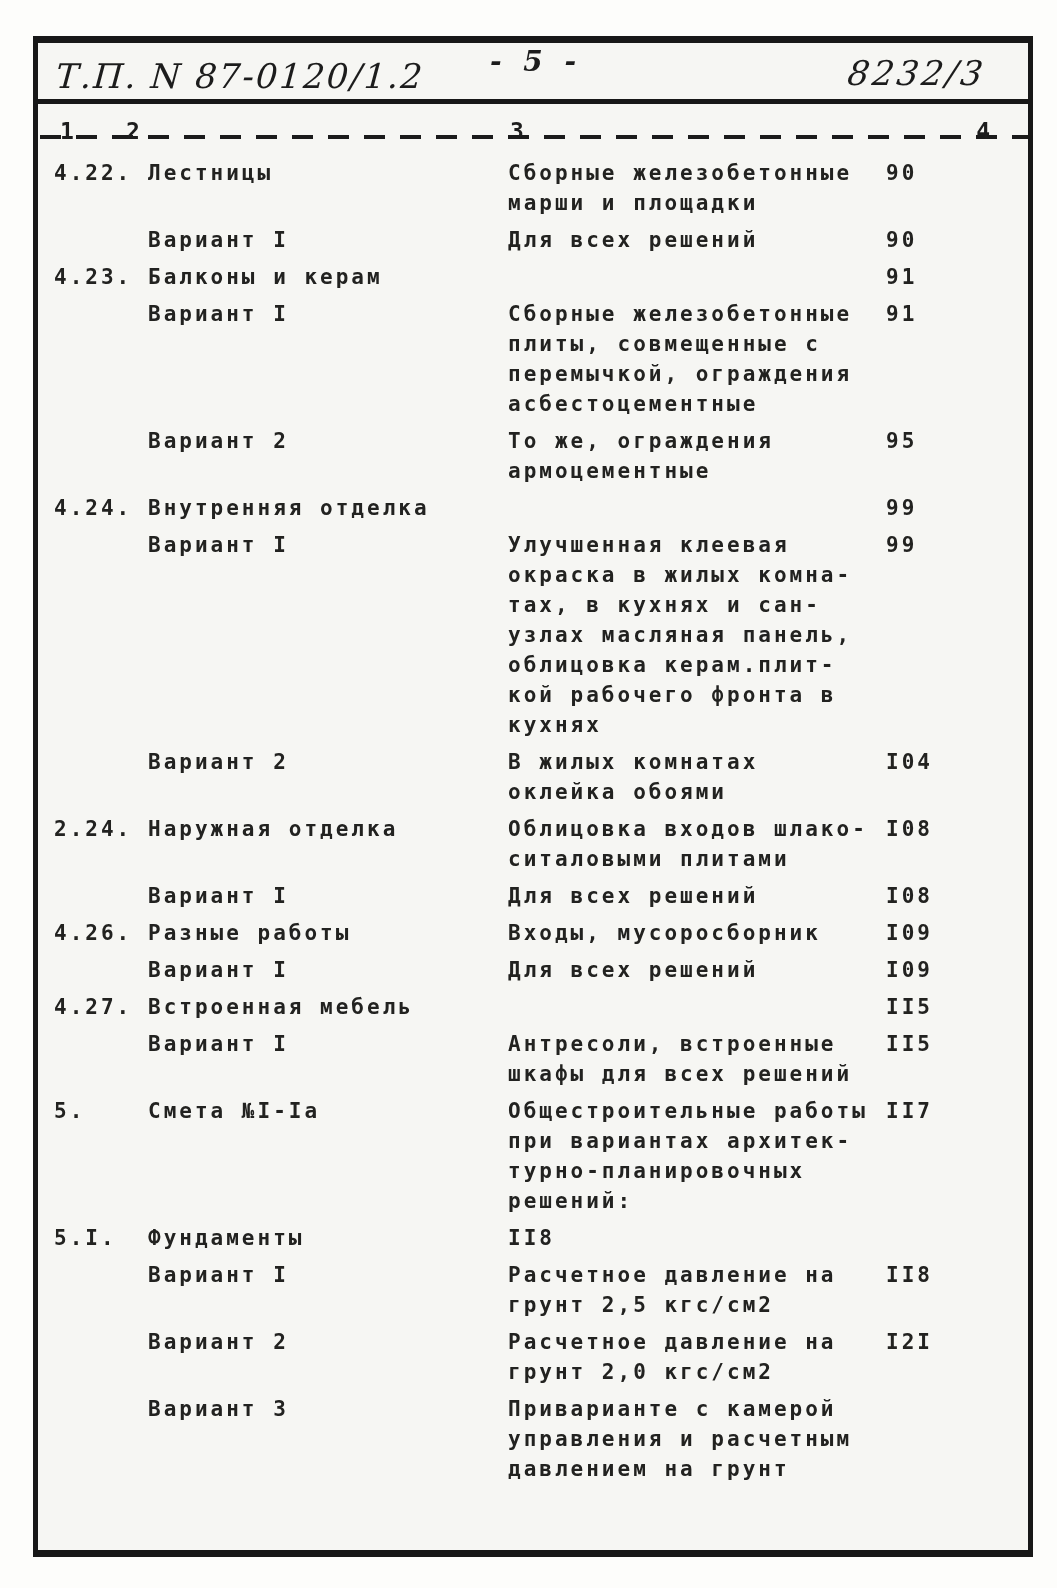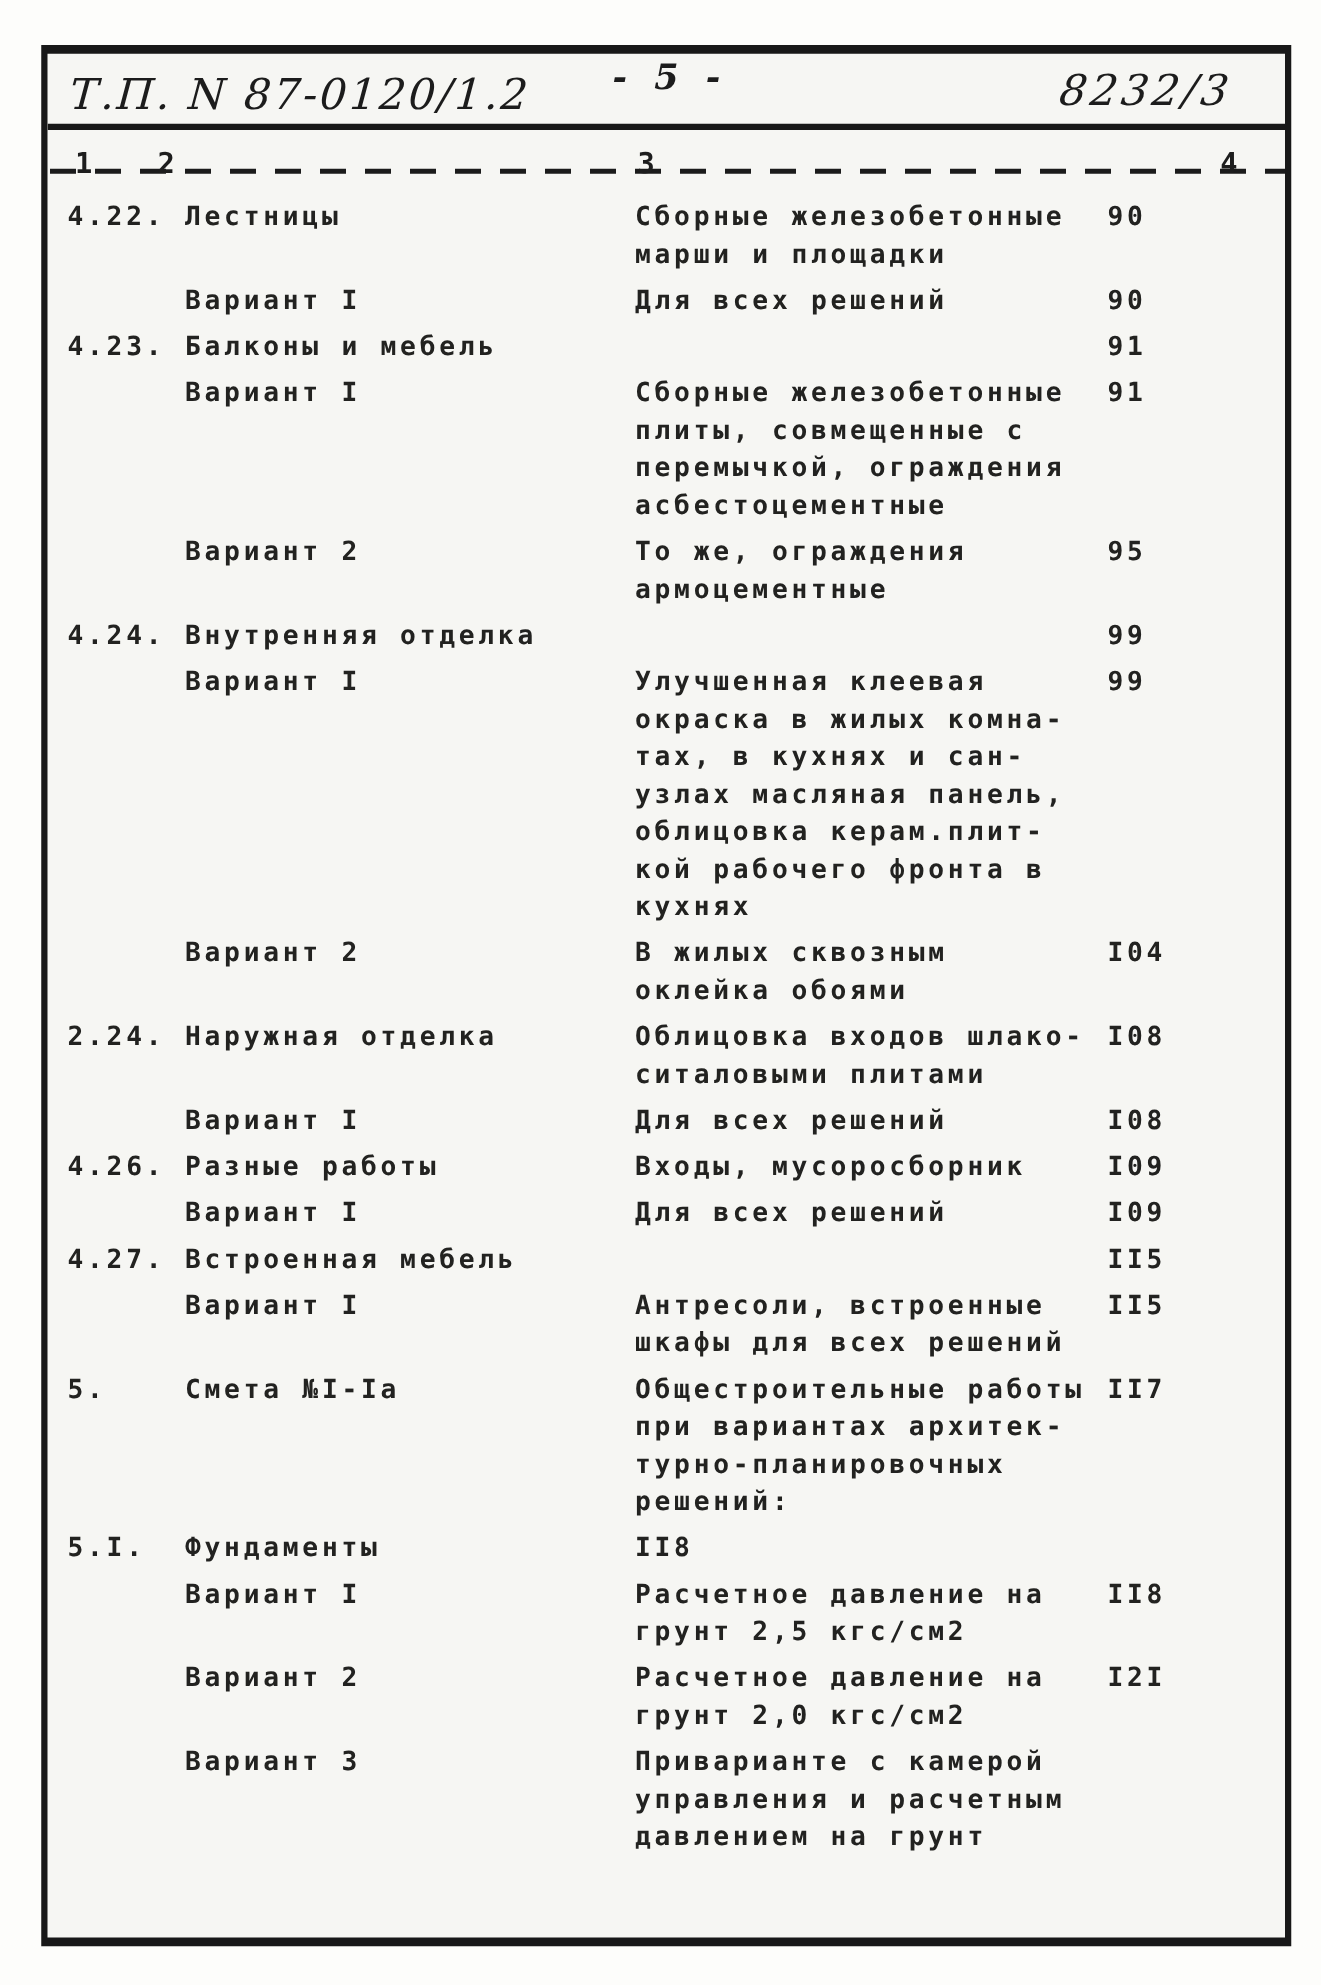--- a/index.html
+++ b/index.html
@@ -146,21 +146,21 @@
 
   <div class="row">
     <span class="cell num"></span>
     <span class="cell title">Вариант I</span>
     <span class="cell desc">Для всех решений</span>
     <span class="cell page">90</span>
   </div>
 
   <div class="row">
     <span class="cell num">4.23.</span>
-    <span class="cell title">Балконы и мебель</span>
+    <span class="cell title">Балконы и керам</span>
     <span class="cell desc"></span>
     <span class="cell page">91</span>
   </div>
 
   <div class="row">
     <span class="cell num"></span>
     <span class="cell title">Вариант I</span>
     <span class="cell desc">Сборные железобетонные
 плиты, совмещенные с
 перемычкой, ограждения
@@ -192,21 +192,21 @@
 узлах масляная панель,
 облицовка керам.плит-
 кой рабочего фронта в
 кухнях</span>
     <span class="cell page">99</span>
   </div>
 
   <div class="row">
     <span class="cell num"></span>
     <span class="cell title">Вариант 2</span>
-    <span class="cell desc">В жилых сквозным
+    <span class="cell desc">В жилых комнатах
 оклейка обоями</span>
     <span class="cell page">I04</span>
   </div>
 
   <div class="row">
     <span class="cell num">2.24.</span>
     <span class="cell title">Наружная отделка</span>
     <span class="cell desc">Облицовка входов шлако-
 ситаловыми плитами</span>
     <span class="cell page">I08</span>

